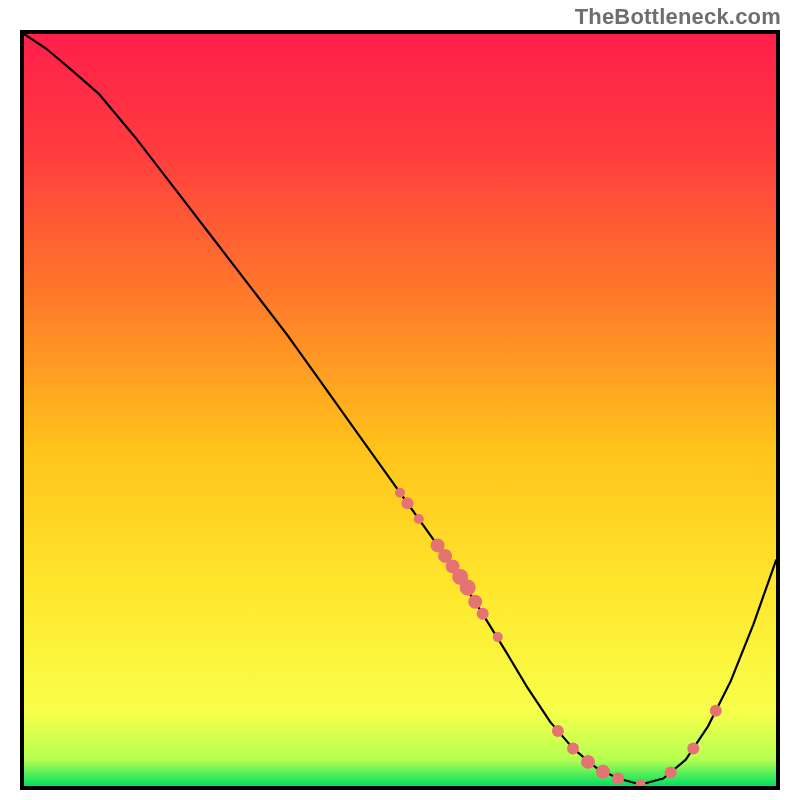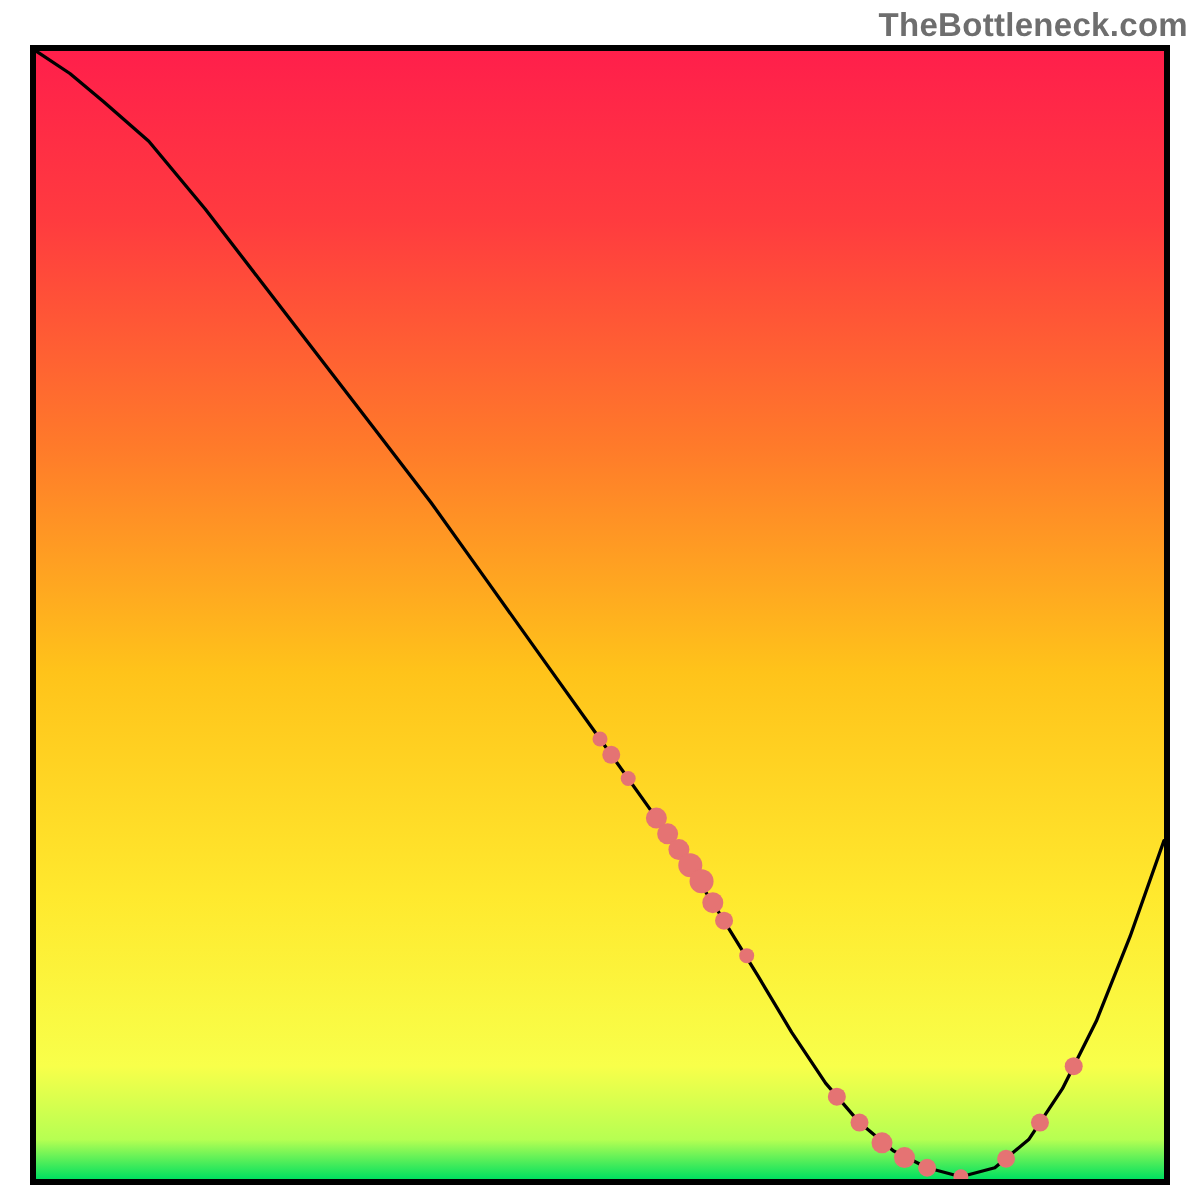--- a/index.html
+++ b/index.html
@@ -13,21 +13,21 @@
   }
   .frame {
     position: relative;
     width: 800px;
     height: 800px;
     box-sizing: border-box;
   }
   .watermark {
     position: absolute;
     top: 4px;
-    right: 8px;
+    right: 19px;
     font-size: 22px;
     font-weight: 700;
     color: #6e6e6e;
     letter-spacing: 0.2px;
     z-index: 5;
   }
   .plot-outer {
     position: absolute;
     left: 20px;
     top: 30px;

